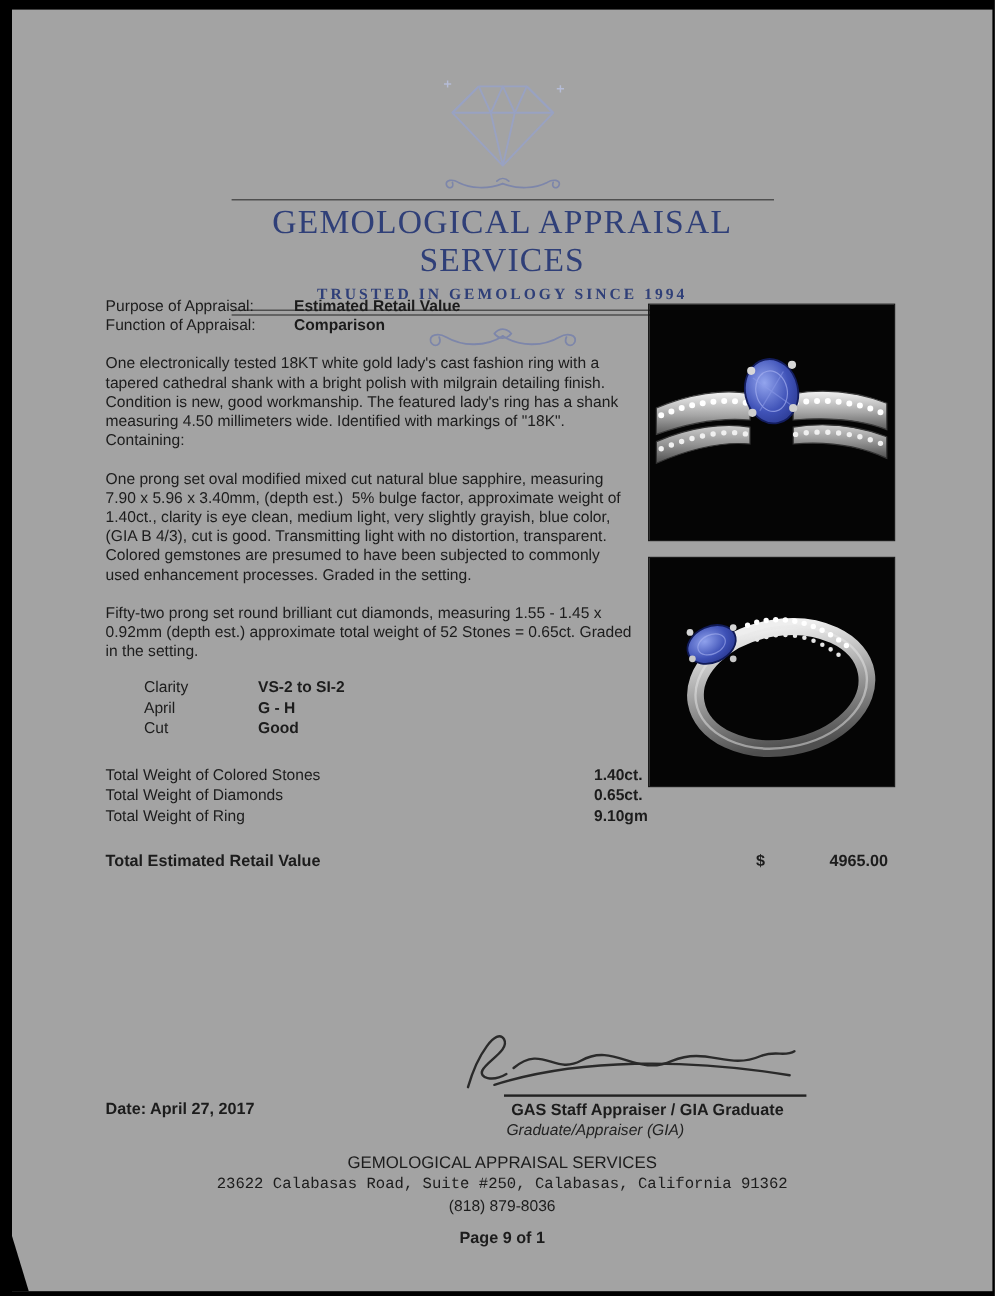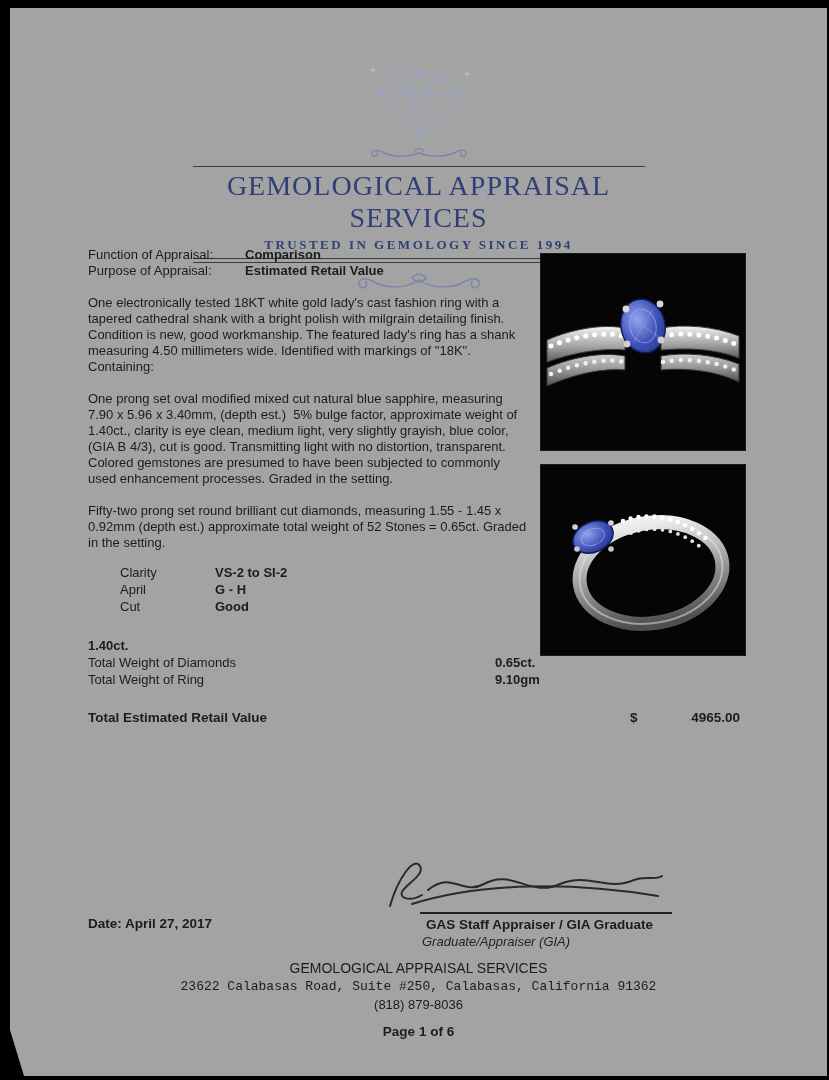--- a/index.html
+++ b/index.html
@@ -95,26 +95,26 @@
         <path d="M85 10 C70 20 50 18 38 11 C31 7 23 9 25 15 C27 20 35 18 32 11"></path>
         <path d="M85 10 C100 20 120 18 132 11 C139 7 147 9 145 15 C143 20 135 18 138 11"></path>
         <path d="M78 8 C82 3 88 3 92 8 C88 13 82 13 78 8"></path>
       </g>
     </svg>
   </div>
 
   <div class="body-area">
 
     <div class="meta-row">
+      <div class="meta-label">Purpose of Appraisal:</div>
+      <div class="meta-value">Estimated Retail Value</div>
+    </div>
+    <div class="meta-row">
       <div class="meta-label">Function of Appraisal:</div>
       <div class="meta-value">Comparison</div>
-    </div>
-    <div class="meta-row">
-      <div class="meta-label">Purpose of Appraisal:</div>
-      <div class="meta-value">Estimated Retail Value</div>
     </div>
 
     <div class="para">One electronically tested 18KT white gold lady's cast fashion ring with a tapered cathedral shank with a bright polish with milgrain detailing finish. Condition is new, good workmanship. The featured lady's ring has a shank measuring 4.50 millimeters wide. Identified with markings of "18K".  Containing:</div>
     <div class="para">One prong set oval modified mixed cut natural blue sapphire, measuring 7.90 x 5.96 x 3.40mm, (depth est.)  5% bulge factor, approximate weight of 1.40ct., clarity is eye clean, medium light, very slightly grayish, blue color, (GIA B 4/3), cut is good. Transmitting light with no distortion, transparent. Colored gemstones are presumed to have been subjected to commonly used enhancement processes. Graded in the setting.</div>
     <div class="para">Fifty-two prong set round brilliant cut diamonds, measuring 1.55 - 1.45 x 0.92mm (depth est.) approximate total weight of 52 Stones = 0.65ct. Graded in the setting.</div>
 
     <div class="grading">
       <div class="g-row">
         <div class="g-label">Clarity</div>
         <div class="g-value">VS-2 to SI-2</div>
@@ -124,20 +124,21 @@
         <div class="g-value">G - H</div>
       </div>
       <div class="g-row">
         <div class="g-label">Cut</div>
         <div class="g-value">Good</div>
       </div>
     </div>
 
     <div class="totals">
       <div class="t-row">
+        <div class="t-label">Total Weight of Colored Stones</div>
         <div class="t-value">1.40ct.</div>
       </div>
       <div class="t-row">
         <div class="t-label">Total Weight of Diamonds</div>
         <div class="t-value">0.65ct.</div>
       </div>
       <div class="t-row">
         <div class="t-label">Total Weight of Ring</div>
         <div class="t-value">9.10gm</div>
       </div>
@@ -227,17 +228,17 @@
     <div class="sig-name">GAS Staff Appraiser / GIA Graduate</div>
     <div class="sig-sub">Graduate/Appraiser (GIA)</div>
   </div>
 
   <div class="date-line">Date: April 27, 2017</div>
 
   <div class="footer">
     <div class="footer-company">GEMOLOGICAL APPRAISAL SERVICES</div>
     <div class="footer-address">23622 Calabasas Road, Suite #250, Calabasas, California 91362</div>
     <div class="footer-phone">(818) 879-8036</div>
-    <div class="footer-page">Page 1 of 6</div>
+    <div class="footer-page">Page 9 of 1</div>
   </div>
 
   <div class="corner-wedge"></div>
 </div>
 
 </body></html>

